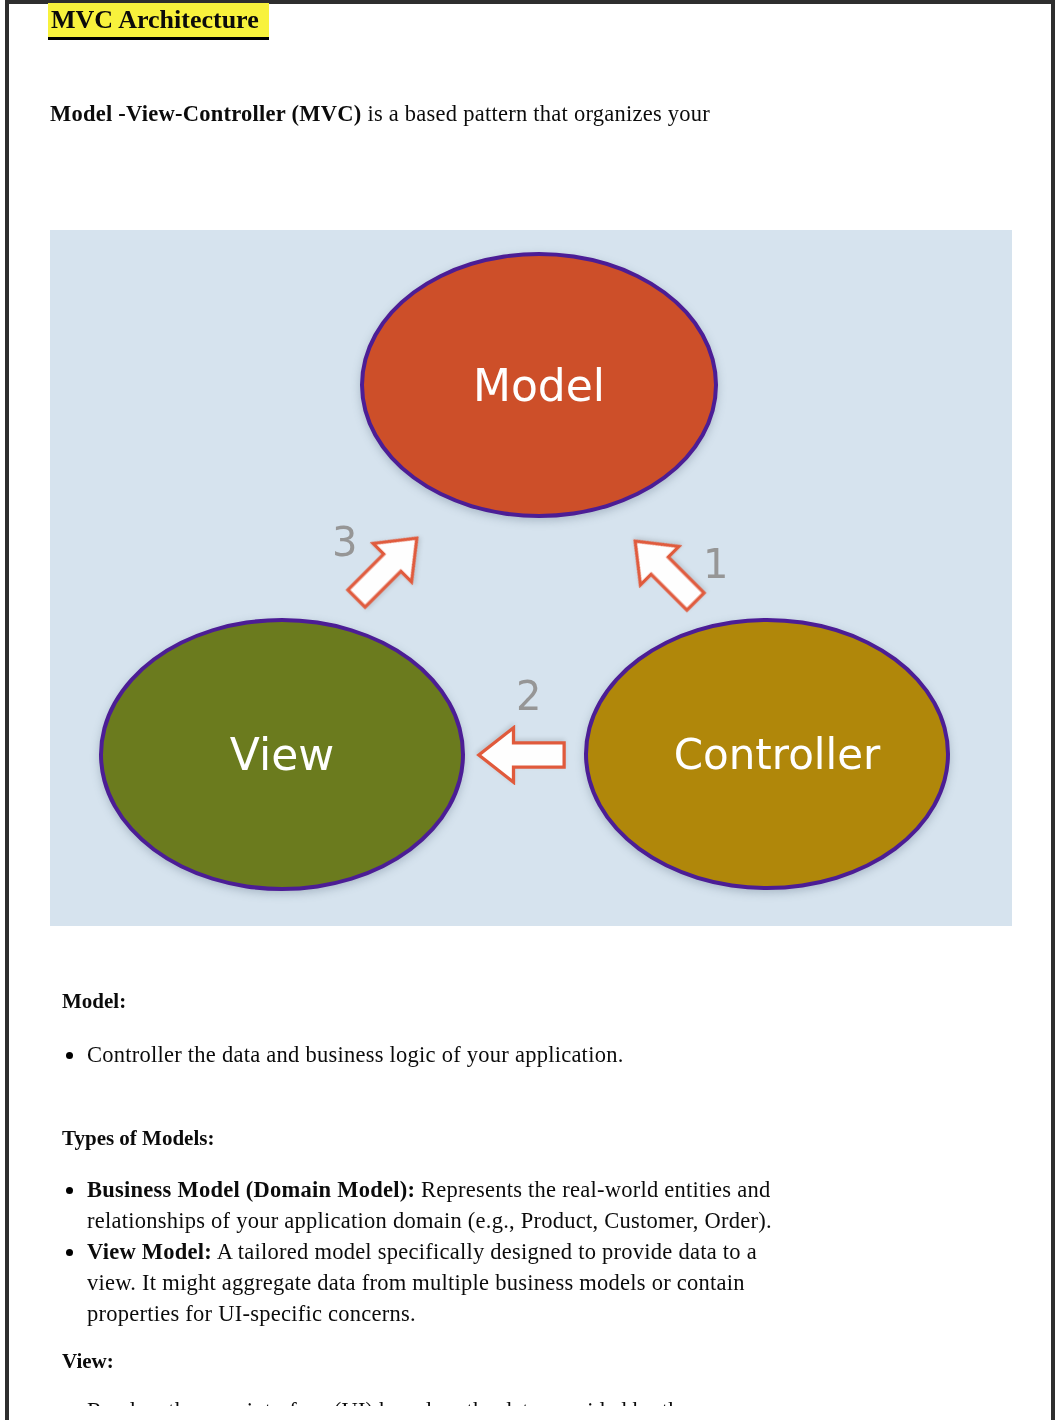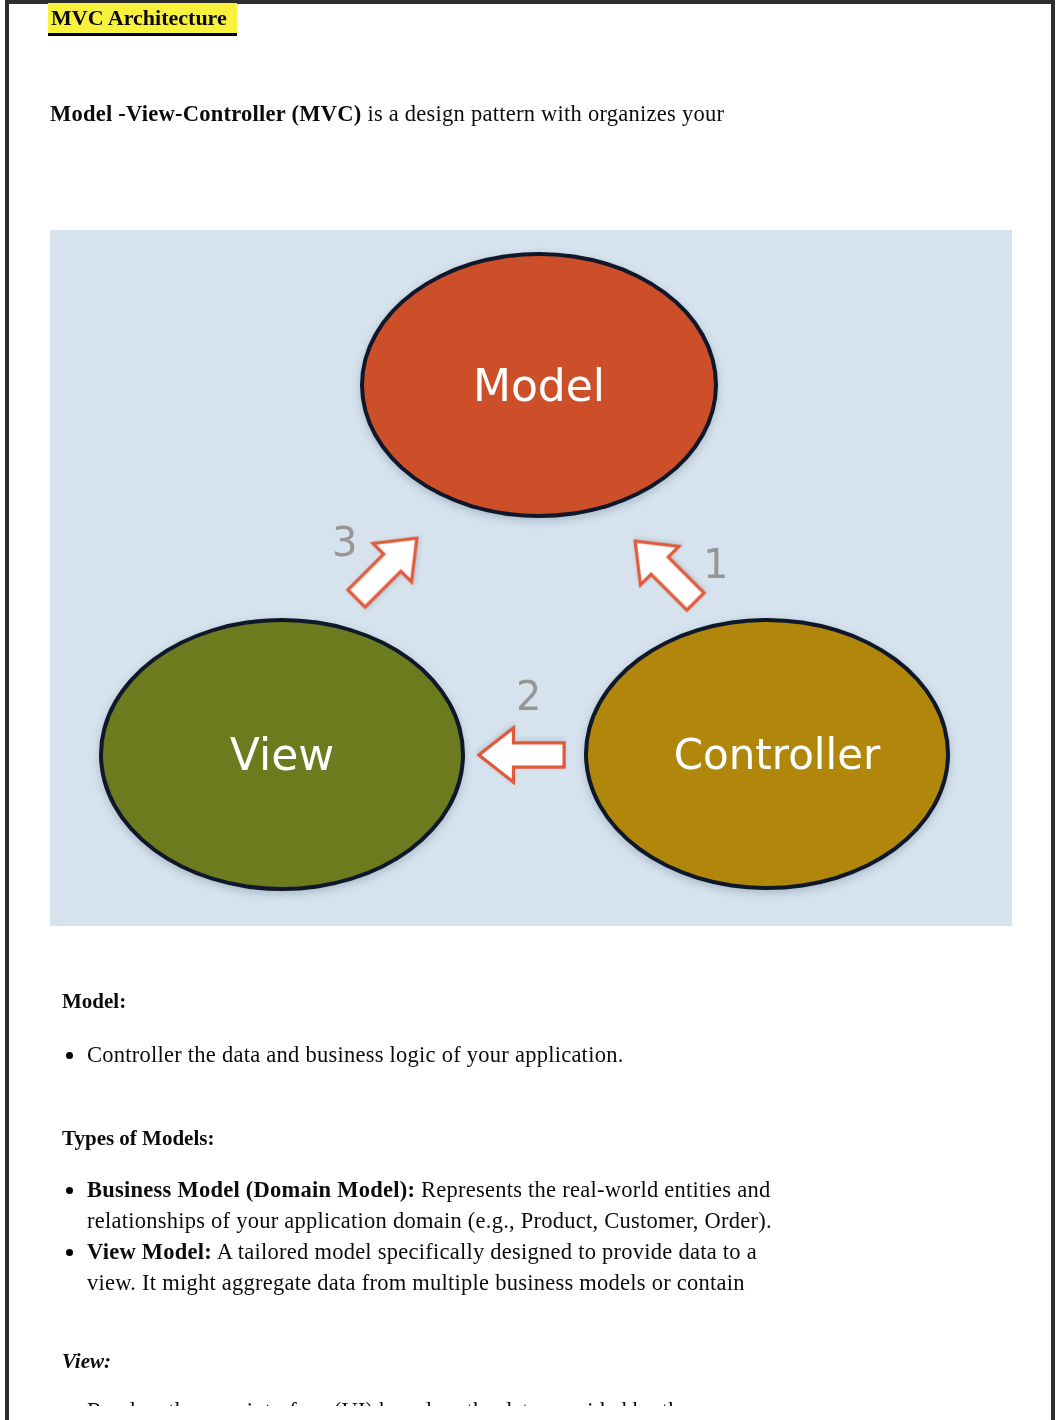--- a/index.html
+++ b/index.html
@@ -5,43 +5,43 @@
   html,body{margin:0;padding:0;}
   body{
     width:1060px;height:1420px;background:#ffffff;position:relative;overflow:hidden;
     font-family:"Liberation Serif", serif;color:#0b0b0b;
   }
   .frame{
     position:absolute;left:5px;top:0;width:1050px;height:1420px;box-sizing:border-box;
     border-left:4px solid #2e2e2e;border-right:4px solid #2e2e2e;border-top:4px solid #2e2e2e;
   }
   
-  .doc-title{position:absolute;left:48px;top:5px;font-size:22px;font-weight:bold;}
+  .doc-title{position:absolute;left:48px;top:5px;font-size:26px;font-weight:bold;}
   .doc-title .hl{background:#f8f23c;padding:2px 10px 3px 3px;border-bottom:3px solid #000;}
   .body-text{font-size:22.5px;line-height:31px;letter-spacing:0.25px;}
   .line{white-space:nowrap;}
   b,.b{font-weight:bold;}
   .intro{position:absolute;left:50px;top:98px;}
   .sec-heading{position:absolute;left:62px;font-size:21px;font-weight:bold;line-height:31px;}
   #h-model{top:986px;}
   #h-types{top:1123px;}
-  #h-view{top:1346px;font-style:italic;}
+  #h-view{top:1346px;}
   .bullet-block{position:absolute;left:50px;}
   #model-bullets{top:1039px;}
   #types-bullets{top:1174px;}
   .brow{position:relative;padding-left:37px;white-space:nowrap;}
   .brow.dot::before{
     content:"";position:absolute;left:16px;top:13px;width:7px;height:7px;border-radius:50%;background:#000;
   }
   .clip-wrap{position:absolute;left:50px;top:1401px;width:940px;height:5px;overflow:hidden;}
   .clip-wrap .brow{margin-top:-6px;}
   
   .panel{position:absolute;left:50px;top:230px;width:962px;height:696px;background:#d6e3ee;}
   .node{
-    position:absolute;border-radius:50%;box-sizing:border-box;border:4px solid #0f172a;
+    position:absolute;border-radius:50%;box-sizing:border-box;border:4px solid #4c1d95;
     display:flex;align-items:center;justify-content:center;
     box-shadow:0 3px 8px rgba(90,110,130,0.35);
   }
   #node-model{left:310px;top:22px;width:358px;height:266px;background:#cd4f29;}
   #node-view{left:49px;top:388px;width:366px;height:273px;background:#6b7b1e;}
   #node-controller{left:534px;top:388px;width:366px;height:272px;background:#b0870a;}
   .node-label{font-family:"DejaVu Sans", sans-serif;color:#ffffff;font-weight:400;}
   #node-model .node-label,#node-view .node-label{font-size:44px;}
   #node-controller .node-label{font-size:42px;margin-left:20px;}
   .arrow{position:absolute;width:92px;height:60px;filter:drop-shadow(1px 2px 2px rgba(0,0,0,0.12));}
@@ -60,21 +60,21 @@
 </head>
 <body>
 
 <div class="frame"></div>
 
 <div class="doc-title">
   <span class="hl">MVC Architecture</span>
 </div>
 
 <div class="intro body-text">
-  <div class="line"><span class="b">Model -View-Controller (MVC)</span><span> is a design pattern with organizes your</span></div>
+  <div class="line"><span class="b">Model -View-Controller (MVC)</span><span> is a based pattern that organizes your</span></div>
 </div>
 
 <div class="panel">
   <div class="node" id="node-model">
     <span class="node-label">Model</span>
   </div>
   <div class="node" id="node-view">
     <span class="node-label">View</span>
   </div>
   <div class="node" id="node-controller">
@@ -108,19 +108,20 @@
   <div class="brow dot">Controller the data and business logic of your application.</div>
 </div>
 
 <div class="sec-heading" id="h-types">Types of Models:</div>
 
 <div class="bullet-block body-text" id="types-bullets">
   <div class="brow dot"><span class="b">Business Model (Domain Model):</span><span> Represents the real-world entities and</span></div>
   <div class="brow">relationships of your application domain (e.g., Product, Customer, Order).</div>
   <div class="brow dot"><span class="b">View Model:</span><span> A tailored model specifically designed to provide data to a</span></div>
   <div class="brow">view. It might aggregate data from multiple business models or contain</div>
+  <div class="brow">properties for UI-specific concerns.</div>
 </div>
 
 <div class="sec-heading" id="h-view">View:</div>
 
 <div class="clip-wrap body-text">
   <div class="brow dot">Renders the user interface (UI) based on the data provided by the</div>
 </div>
 
 </body></html>

